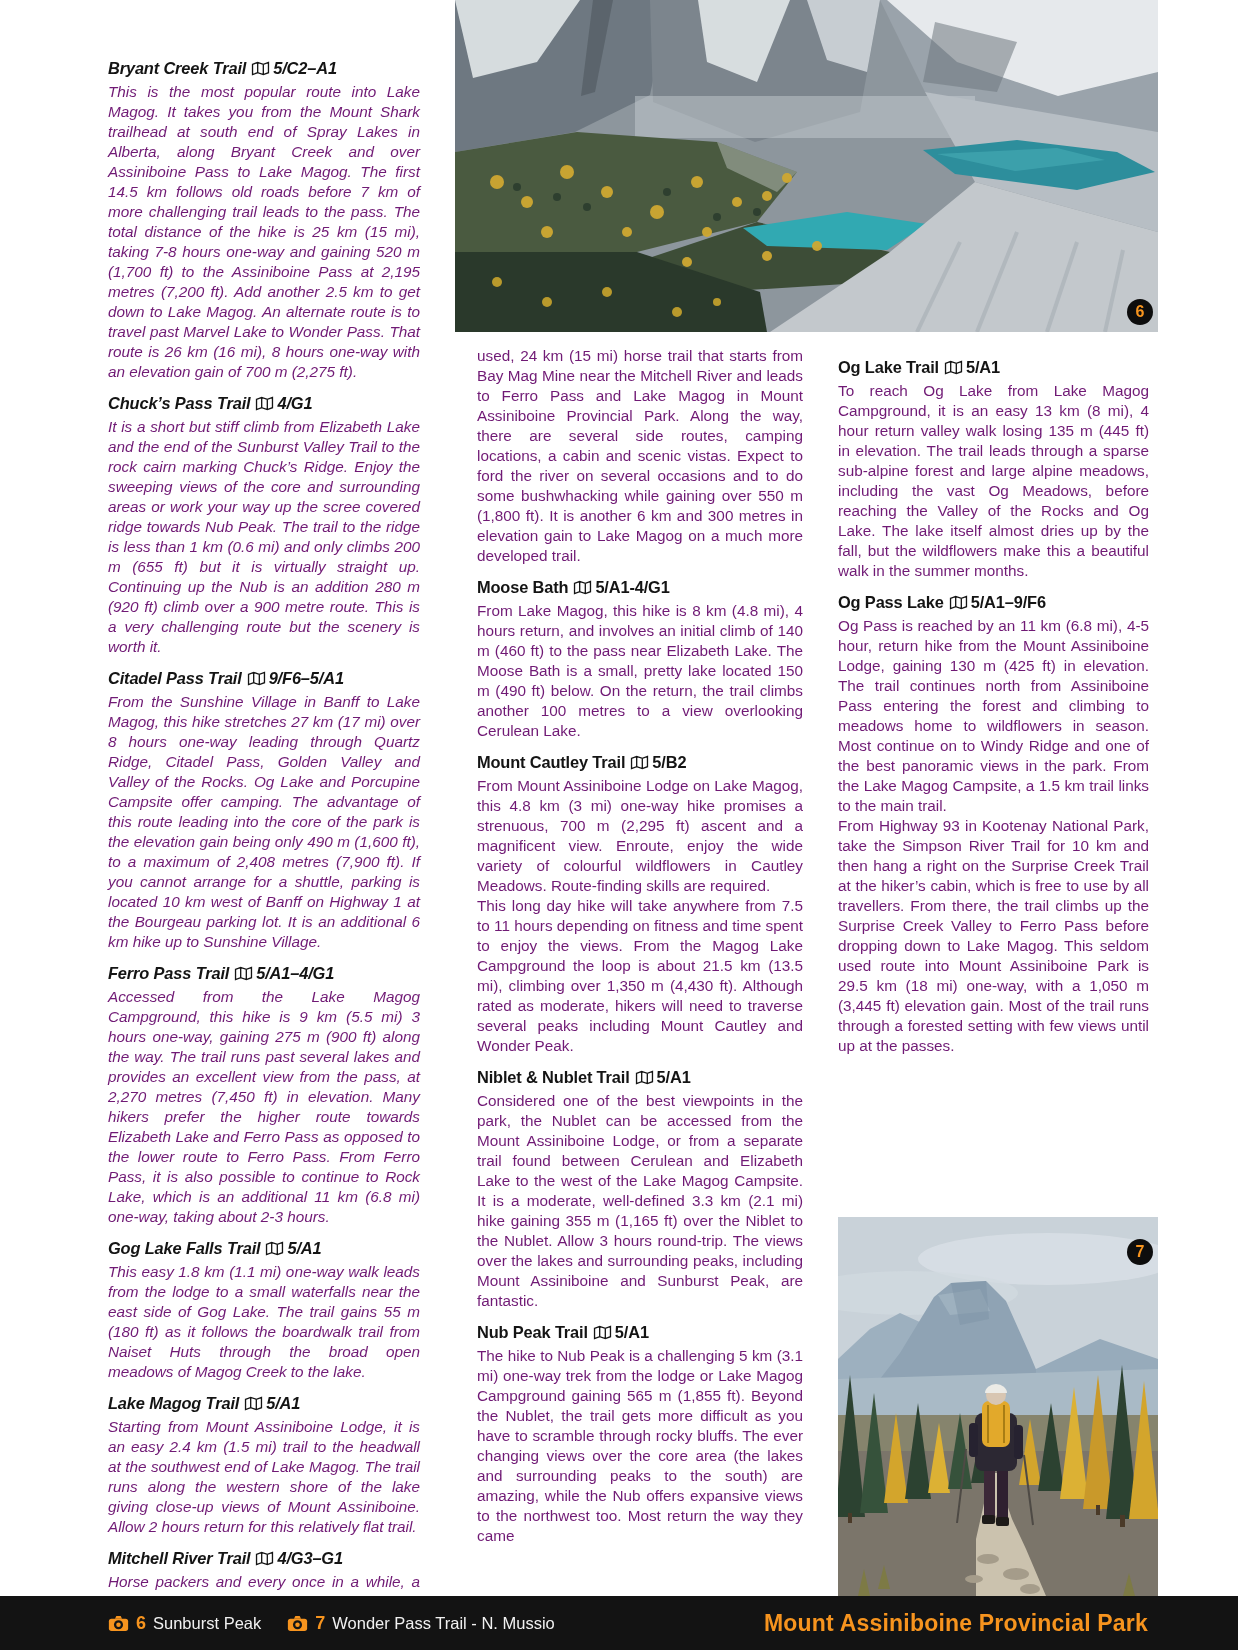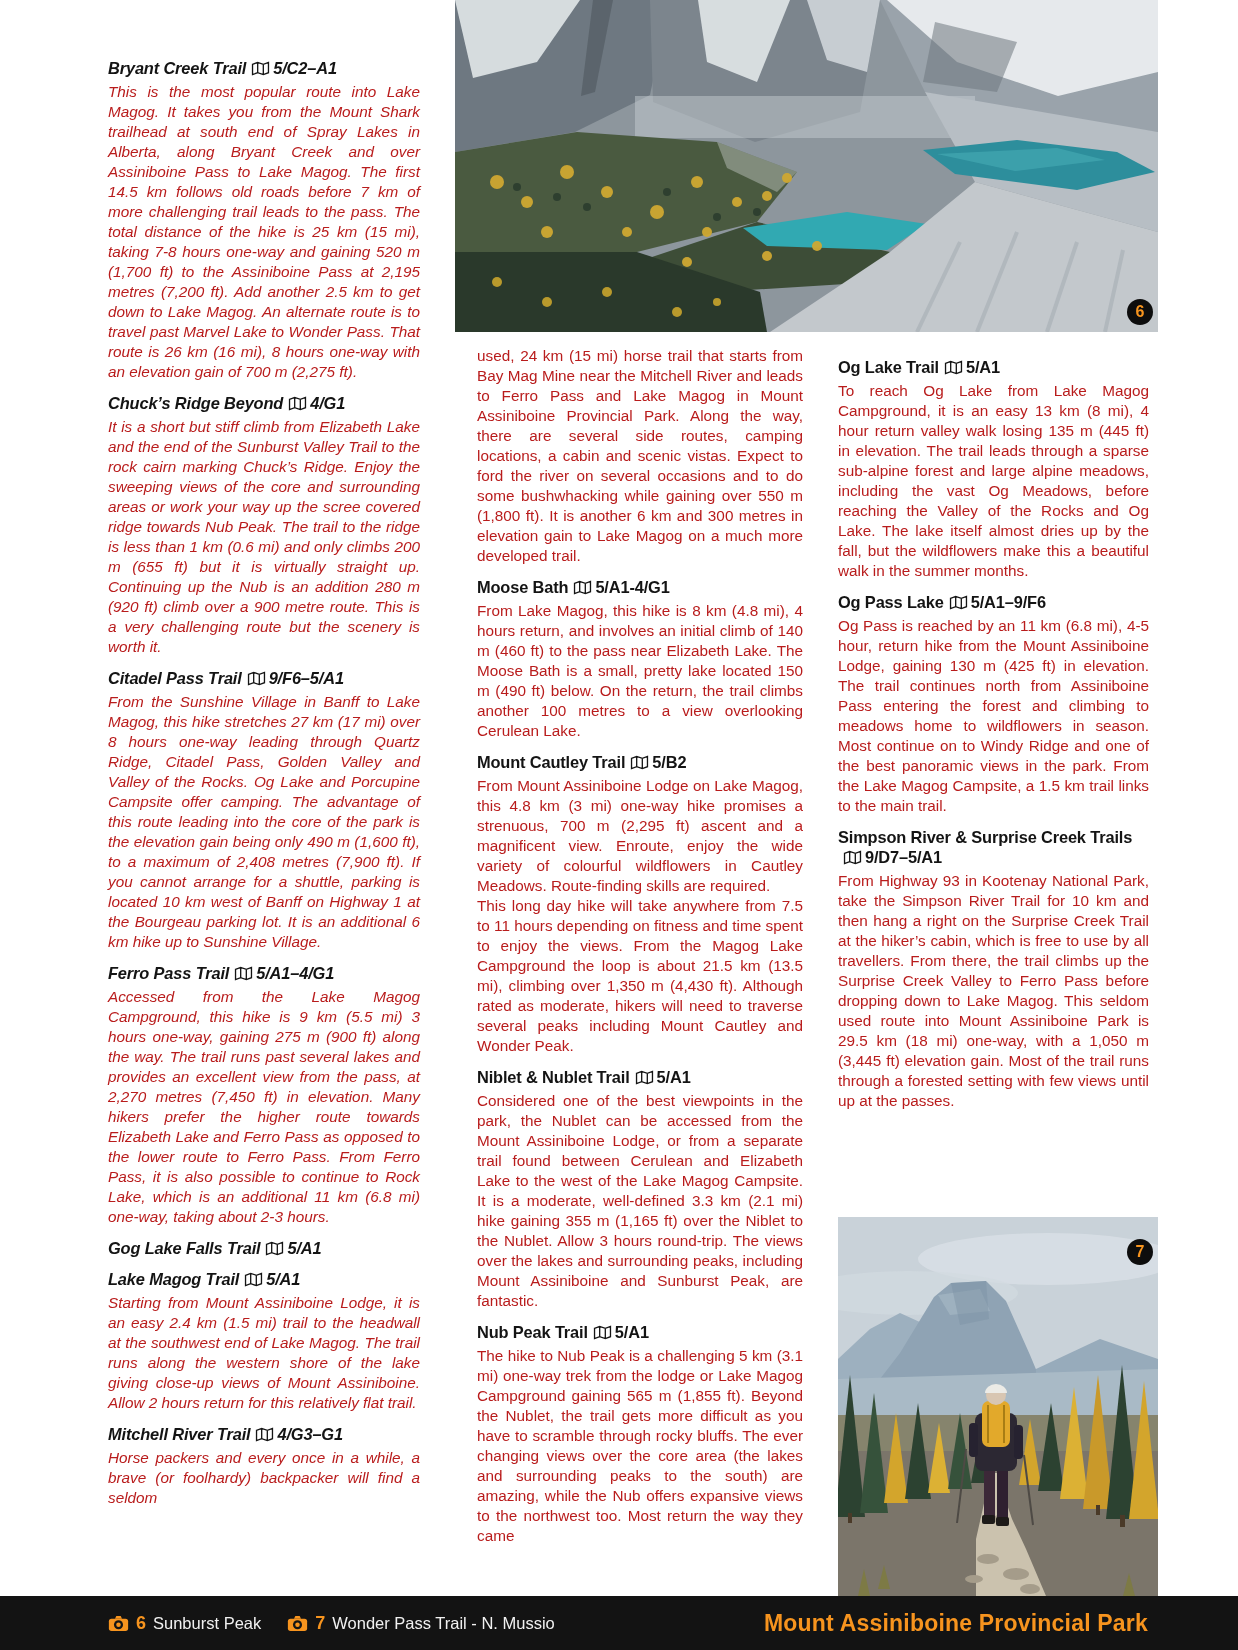--- a/index.html
+++ b/index.html
@@ -4,21 +4,21 @@
 <style>
   html,body{margin:0;padding:0;background:#ffffff;}
   #page{position:relative;width:1238px;height:1650px;background:#fff;overflow:hidden;
         font-family:"Liberation Sans",sans-serif;}
   .col{position:absolute;}
   #col-left{left:108px;top:58px;width:312px;font-style:italic;}
   #col-mid{left:477px;top:346px;width:326px;}
   #col-right{left:838px;top:346px;width:311px;}
   .h{margin:11px 0 4px 0;font-size:16.4px;line-height:20px;font-weight:700;color:#141414;letter-spacing:-0.15px;}
   .sec.first .h{margin-top:0;}
-  .b{margin:0;font-size:15.3px;line-height:20px;color:#b91c1c;text-align:justify;}
+  .b{margin:0;font-size:15.3px;line-height:20px;color:#701a75;text-align:justify;}
   .mi{width:19px;height:15px;vertical-align:-2px;margin:0 3px 0 5px;stroke:#141414;stroke-width:1.4;fill:none;}
   figure.photo{position:absolute;margin:0;overflow:hidden;background:#9aa3ab;}
   #photo-top{left:455px;top:0;width:703px;height:332px;}
   #photo-bottom{left:838px;top:1217px;width:320px;height:379px;}
   figure.photo svg{display:block;width:100%;height:100%;}
   .badge{position:absolute;width:26px;height:26px;border-radius:50%;background:#0d0d0d;color:#F7941E;
          font-size:16px;font-weight:700;display:flex;align-items:center;justify-content:center;}
   #photo-top .badge{right:5px;bottom:7px;}
   #photo-bottom .badge{right:5px;top:22px;}
   footer{position:absolute;left:0;top:1596px;width:1238px;height:54px;background:#131313;
@@ -95,41 +95,42 @@
   </figure>
 
   <section class="col" id="col-left">
     <div class="sec first">
       <h3 class="h"><span>Bryant Creek Trail</span><svg class="mi" viewBox="0 0 20 16">
             <path d="M1.5 3.5 L7 1.5 L13 3.5 L18.5 1.5 L18.5 12.5 L13 14.5 L7 12.5 L1.5 14.5 Z M7 1.5 V12.5 M13 3.5 V14.5"></path>
           </svg><span>5/C2–A1</span></h3>
       <p class="b">This is the most popular route into Lake Magog. It takes you from the Mount Shark trailhead at south end of Spray Lakes in Alberta, along Bryant Creek and over Assiniboine Pass to Lake Magog. The first 14.5 km follows old roads before 7 km of more challenging trail leads to the pass. The total distance of the hike is 25 km (15 mi), taking 7-8 hours one-way and gaining 520 m (1,700 ft) to the Assiniboine Pass at 2,195 metres (7,200 ft). Add another 2.5 km to get down to Lake Magog. An alternate route is to travel past Marvel Lake to Wonder Pass. That route is 26 km (16 mi), 8 hours one-way with an elevation gain of 700 m (2,275 ft).</p>
     </div>
     <div class="sec">
-      <h3 class="h"><span>Chuck’s Ridge Beyond</span><svg class="mi" viewBox="0 0 20 16">
+      <h3 class="h"><span>Chuck’s Pass Trail</span><svg class="mi" viewBox="0 0 20 16">
             <path d="M1.5 3.5 L7 1.5 L13 3.5 L18.5 1.5 L18.5 12.5 L13 14.5 L7 12.5 L1.5 14.5 Z M7 1.5 V12.5 M13 3.5 V14.5"></path>
           </svg><span>4/G1</span></h3>
       <p class="b">It is a short but stiff climb from Elizabeth Lake and the end of the Sunburst Valley Trail to the rock cairn marking Chuck’s Ridge. Enjoy the sweeping views of the core and surrounding areas or work your way up the scree covered ridge towards Nub Peak. The trail to the ridge is less than 1 km (0.6 mi) and only climbs 200 m (655 ft) but it is virtually straight up. Continuing up the Nub is an addition 280 m (920 ft) climb over a 900 metre route. This is a very challenging route but the scenery is worth it.</p>
     </div>
     <div class="sec">
       <h3 class="h"><span>Citadel Pass Trail</span><svg class="mi" viewBox="0 0 20 16">
             <path d="M1.5 3.5 L7 1.5 L13 3.5 L18.5 1.5 L18.5 12.5 L13 14.5 L7 12.5 L1.5 14.5 Z M7 1.5 V12.5 M13 3.5 V14.5"></path>
           </svg><span>9/F6–5/A1</span></h3>
       <p class="b">From the Sunshine Village in Banff to Lake Magog, this hike stretches 27 km (17 mi) over 8 hours one-way leading through Quartz Ridge, Citadel Pass, Golden Valley and Valley of the Rocks. Og Lake and Porcupine Campsite offer camping. The advantage of this route leading into the core of the park is the elevation gain being only 490 m (1,600 ft), to a maximum of 2,408 metres (7,900 ft). If you cannot arrange for a shuttle, parking is located 10 km west of Banff on Highway 1 at the Bourgeau parking lot. It is an additional 6 km hike up to Sunshine Village.</p>
     </div>
     <div class="sec">
       <h3 class="h"><span>Ferro Pass Trail</span><svg class="mi" viewBox="0 0 20 16">
             <path d="M1.5 3.5 L7 1.5 L13 3.5 L18.5 1.5 L18.5 12.5 L13 14.5 L7 12.5 L1.5 14.5 Z M7 1.5 V12.5 M13 3.5 V14.5"></path>
           </svg><span>5/A1–4/G1</span></h3>
       <p class="b">Accessed from the Lake Magog Campground, this hike is 9 km (5.5 mi) 3 hours one-way, gaining 275 m (900 ft) along the way. The trail runs past several lakes and provides an excellent view from the pass, at 2,270 metres (7,450 ft) in elevation. Many hikers prefer the higher route towards Elizabeth Lake and Ferro Pass as opposed to the lower route to Ferro Pass. From Ferro Pass, it is also possible to continue to Rock Lake, which is an additional 11 km (6.8 mi) one-way, taking about 2-3 hours.</p>
     </div>
     <div class="sec">
       <h3 class="h"><span>Gog Lake Falls Trail</span><svg class="mi" viewBox="0 0 20 16">
             <path d="M1.5 3.5 L7 1.5 L13 3.5 L18.5 1.5 L18.5 12.5 L13 14.5 L7 12.5 L1.5 14.5 Z M7 1.5 V12.5 M13 3.5 V14.5"></path>
           </svg><span>5/A1</span></h3>
+      <p class="b">This easy 1.8 km (1.1 mi) one-way walk leads from the lodge to a small waterfalls near the east side of Gog Lake. The trail gains 55 m (180 ft) as it follows the boardwalk trail from Naiset Huts through the broad open meadows of Magog Creek to the lake.</p>
     </div>
     <div class="sec">
       <h3 class="h"><span>Lake Magog Trail</span><svg class="mi" viewBox="0 0 20 16">
             <path d="M1.5 3.5 L7 1.5 L13 3.5 L18.5 1.5 L18.5 12.5 L13 14.5 L7 12.5 L1.5 14.5 Z M7 1.5 V12.5 M13 3.5 V14.5"></path>
           </svg><span>5/A1</span></h3>
       <p class="b">Starting from Mount Assiniboine Lodge, it is an easy 2.4 km (1.5 mi) trail to the headwall at the southwest end of Lake Magog. The trail runs along the western shore of the lake giving close-up views of Mount Assiniboine. Allow 2 hours return for this relatively flat trail.</p>
     </div>
     <div class="sec">
       <h3 class="h"><span>Mitchell River Trail</span><svg class="mi" viewBox="0 0 20 16">
             <path d="M1.5 3.5 L7 1.5 L13 3.5 L18.5 1.5 L18.5 12.5 L13 14.5 L7 12.5 L1.5 14.5 Z M7 1.5 V12.5 M13 3.5 V14.5"></path>
@@ -176,23 +177,20 @@
           </svg><span>5/A1</span></h3>
       <p class="b">To reach Og Lake from Lake Magog Campground, it is an easy 13 km (8 mi), 4 hour return valley walk losing 135 m (445 ft) in elevation. The trail leads through a sparse sub-alpine forest and large alpine meadows, including the vast Og Meadows, before reaching the Valley of the Rocks and Og Lake. The lake itself almost dries up by the fall, but the wildflowers make this a beautiful walk in the summer months.</p>
     </div>
     <div class="sec">
       <h3 class="h"><span>Og Pass Lake</span><svg class="mi" viewBox="0 0 20 16">
             <path d="M1.5 3.5 L7 1.5 L13 3.5 L18.5 1.5 L18.5 12.5 L13 14.5 L7 12.5 L1.5 14.5 Z M7 1.5 V12.5 M13 3.5 V14.5"></path>
           </svg><span>5/A1–9/F6</span></h3>
       <p class="b">Og Pass is reached by an 11 km (6.8 mi), 4-5 hour, return hike from the Mount Assiniboine Lodge, gaining 130 m (425 ft) in elevation. The trail continues north from Assiniboine Pass entering the forest and climbing to meadows home to wildflowers in season. Most continue on to Windy Ridge and one of the best panoramic views in the park. From the Lake Magog Campsite, a 1.5 km trail links to the main trail.</p>
     </div>
     <div class="sec">
-      <h3 class="h"><span>Simpson River &amp; Surprise Creek Trails</span><svg class="mi" viewBox="0 0 20 16">
-            <path d="M1.5 3.5 L7 1.5 L13 3.5 L18.5 1.5 L18.5 12.5 L13 14.5 L7 12.5 L1.5 14.5 Z M7 1.5 V12.5 M13 3.5 V14.5"></path>
-          </svg><span>9/D7–5/A1</span></h3>
       <p class="b">From Highway 93 in Kootenay National Park, take the Simpson River Trail for 10 km and then hang a right on the Surprise Creek Trail at the hiker’s cabin, which is free to use by all travellers. From there, the trail climbs up the Surprise Creek Valley to Ferro Pass before dropping down to Lake Magog. This seldom used route into Mount Assiniboine Park is 29.5 km (18 mi) one-way, with a 1,050 m (3,445 ft) elevation gain. Most of the trail runs through a forested setting with few views until up at the passes.</p>
     </div>
   </section>
 
   <figure class="photo" id="photo-bottom">
     <svg viewBox="0 0 320 379" preserveAspectRatio="none">
       <rect width="320" height="379" fill="#c9d2d9"></rect>
       <ellipse cx="210" cy="42" rx="130" ry="26" fill="#d9e0e6" opacity="0.8"></ellipse>
       <ellipse cx="70" cy="76" rx="110" ry="22" fill="#d2dae0" opacity="0.7"></ellipse>
       <polygon points="0,142 32,112 62,96 84,106 96,132 96,162 0,162" fill="#9db0bf"></polygon>

